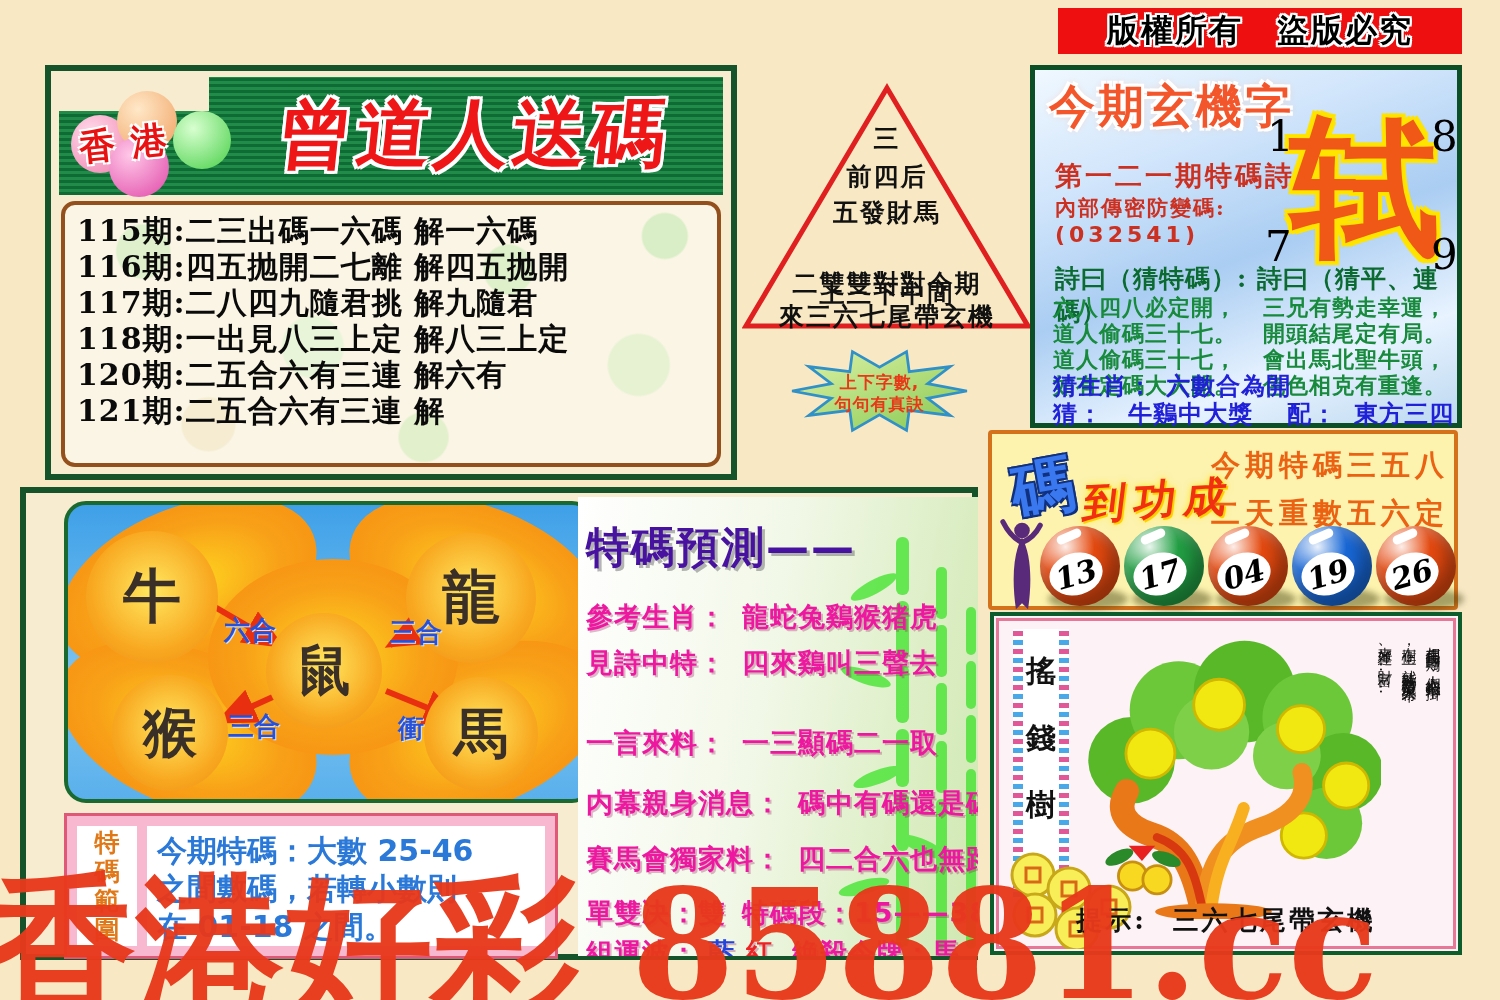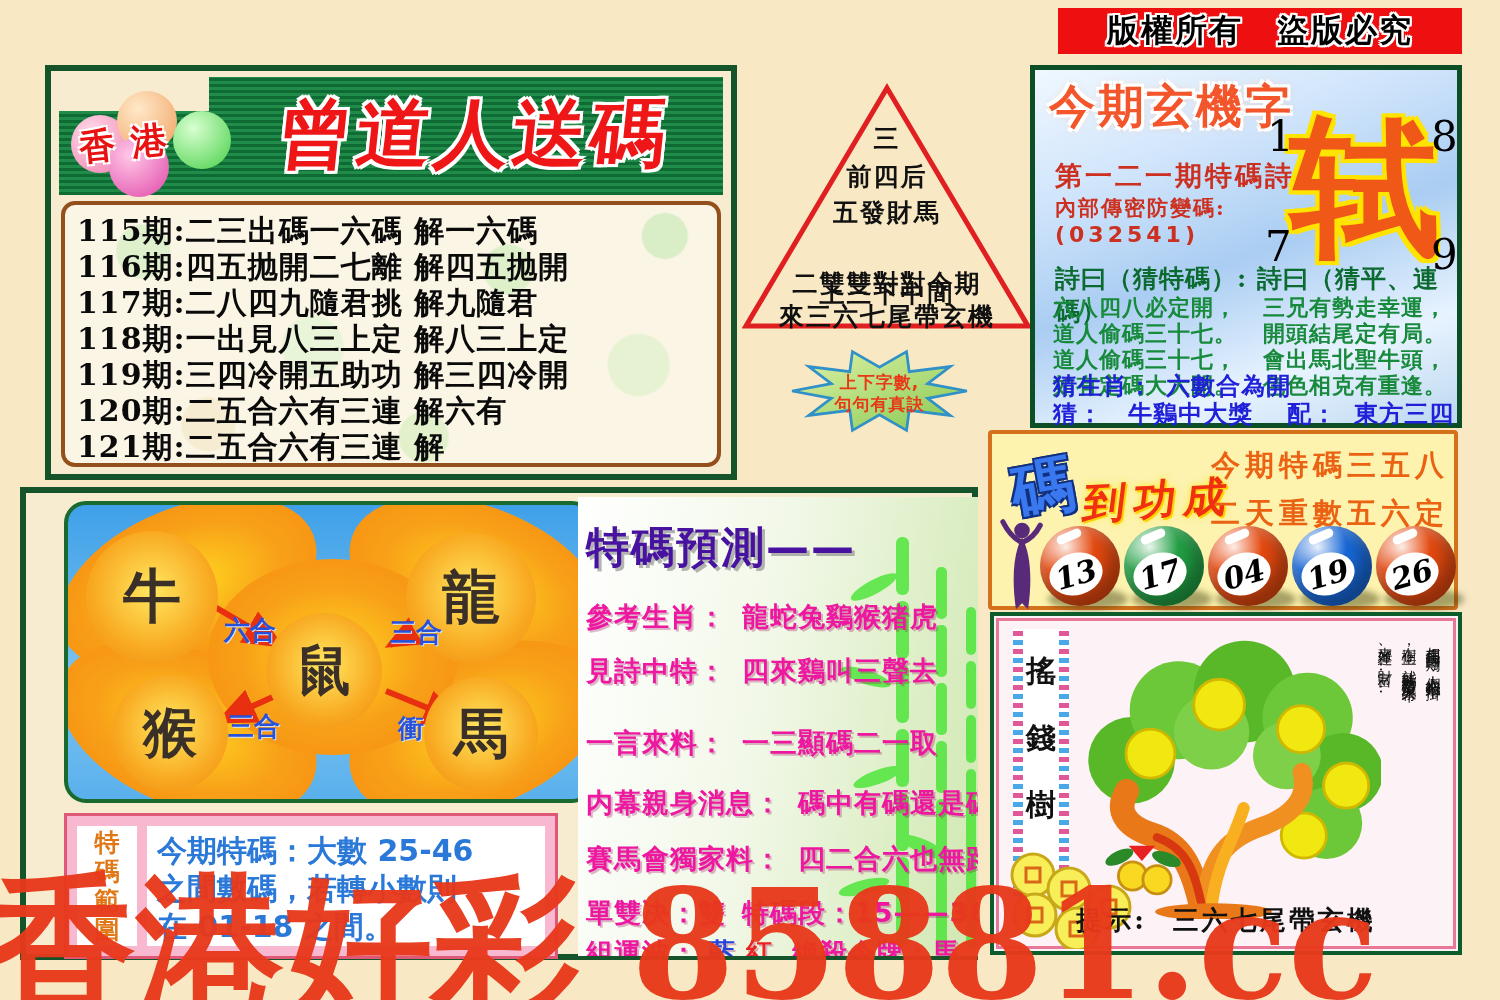--- a/index.html
+++ b/index.html
@@ -184,21 +184,20 @@
         <div class="ball-c" style="left:108px;top:20px;width:58px;height:58px;background:radial-gradient(circle at 35% 30%,#d8ffd0,#48d048);"></div>
         <div class="ball-c" style="left:44px;top:46px;width:60px;height:60px;background:radial-gradient(circle at 35% 30%,#ffc8e8,#e048a8);"></div>
         <div class="logo-text">香港</div>
       </div>
     </div>
     <div class="period-box">
       <div class="period-row"><span>115期:</span><span>二三出碼一六碼 解一六碼</span></div>
       <div class="period-row"><span>116期:</span><span>四五抛開二七離 解四五抛開</span></div>
       <div class="period-row"><span>117期:</span><span>二八四九隨君挑 解九隨君</span></div>
       <div class="period-row"><span>118期:</span><span>一出見八三上定 解八三上定</span></div>
-      <div class="period-row"><span>119期:</span><span>三四冷開五助功 解三四冷開</span></div>
       <div class="period-row"><span>120期:</span><span>二五合六有三連 解六有</span></div>
       <div class="period-row"><span>121期:</span><span>二五合六有三連 解</span></div>
     </div>
   </div>
 
   <div class="triangle">
     <svg width="290" height="250" viewBox="0 0 290 250">
       <polygon points="145,6 286,244 4,244" fill="none" stroke="#e02020" stroke-width="5"></polygon>
     </svg>
     <div class="tri-line" style="top:40px;">三</div>
@@ -442,21 +441,21 @@
             <rect x="162" y="242" width="10" height="180" rx="5"></rect>
           <ellipse cx="70" cy="60" rx="26" ry="7" transform="rotate(-28 70 60)"></ellipse>
           <ellipse cx="62" cy="150" rx="26" ry="7" transform="rotate(18 62 150)"></ellipse>
           <ellipse cx="74" cy="250" rx="26" ry="7" transform="rotate(-20 74 250)"></ellipse>
           <ellipse cx="120" cy="320" rx="26" ry="7" transform="rotate(24 120 320)"></ellipse>
           <ellipse cx="60" cy="360" rx="26" ry="7" transform="rotate(-14 60 360)"></ellipse>
         </g>
       </svg>
       <div class="pred-title">特碼預測——</div>
       <div class="pred-row" style="top:102px;"><span>參考生肖：</span><span class="val">龍蛇兔鷄猴猪虎</span></div>
-      <div class="pred-row" style="top:156px;"><span>見詩中特：</span><span class="val">四來鷄叫三聲去</span></div>
+      <div class="pred-row" style="top:148px;"><span>見詩中特：</span><span class="val">四來鷄叫三聲去</span></div>
       <div class="pred-row" style="top:228px;"><span>一言來料：</span><span class="val">一三顯碼二一取</span></div>
       <div class="pred-row" style="top:288px;"><span>内幕親身消息：</span><span class="val">碼中有碼還是碼</span></div>
       <div class="pred-row" style="top:344px;"><span>賽馬會獨家料：</span><span class="val">四二合六也無路</span></div>
       <div class="pred-row" style="top:398px;"><span>單雙决：雙</span><span class="val">特碼段：15——38</span></div>
       <div class="pred-row" style="top:438px;">
         <span>組運波：</span><span class="wave-blue">藍</span><span class="wave-red">紅</span><span class="kill">絶殺令牌：馬</span>
       </div>
     </div>
   </div>
 

